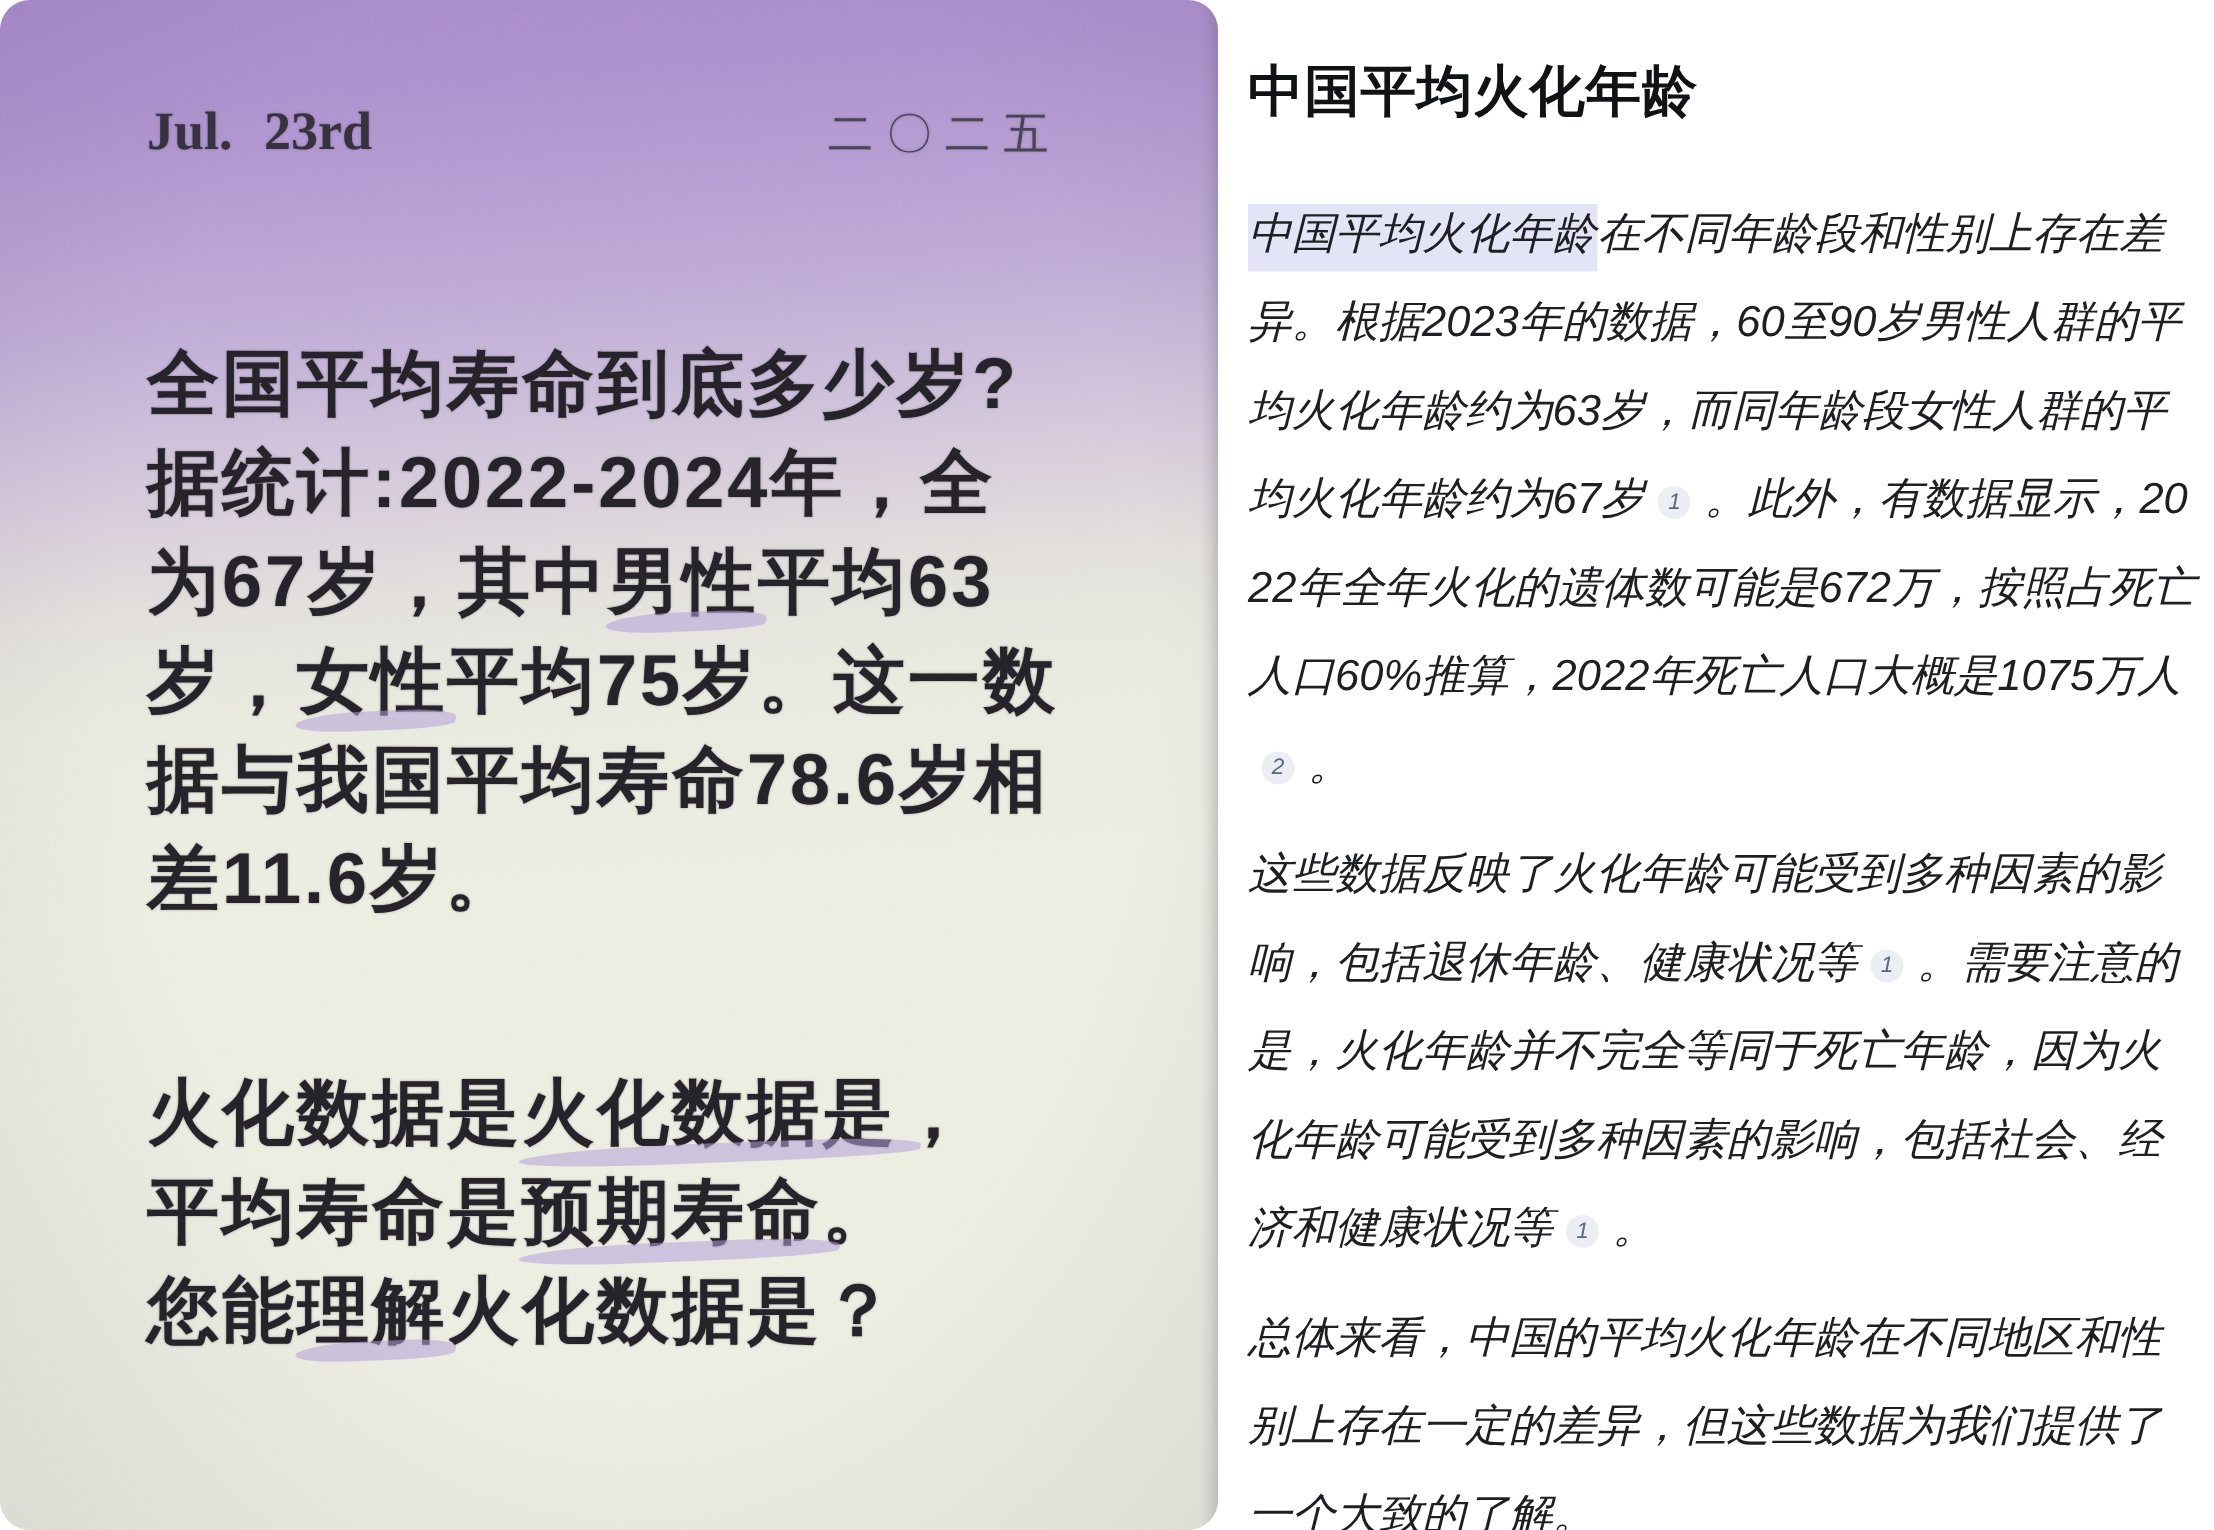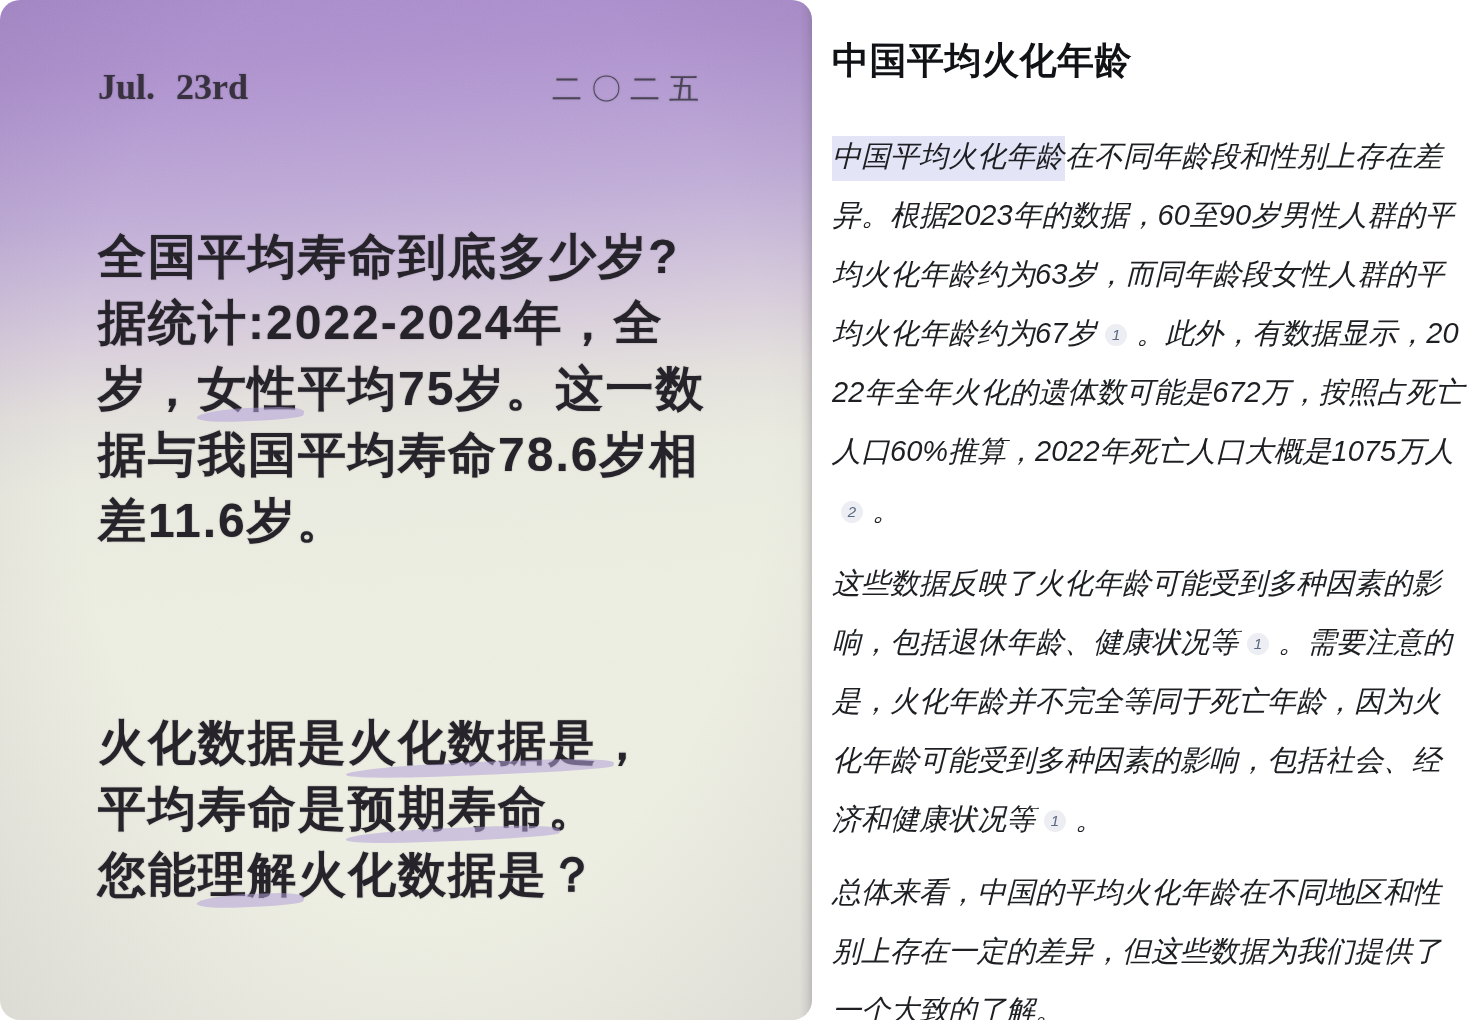--- a/index.html
+++ b/index.html
@@ -71,20 +71,21 @@
     <div class="vignette"></div>
 
     <div class="date-row">
       <span class="date-en">Jul. 23rd</span>
       <span class="date-cn">二〇二五</span>
     </div>
 
     <div class="cal-body" id="cal-body">
         <div class="cal-line"><span>全国平均寿命到底多少岁?</span></div>
         <div class="cal-line"><span>据统计:2022-2024年，全</span></div>
+        <div class="cal-line"><span>为67岁，其中</span><span class="mk">男性</span><span>平均63</span></div>
         <div class="cal-line"><span>岁，</span><span class="mk">女性</span><span>平均75岁。这一数</span></div>
         <div class="cal-line"><span>据与我国平均寿命78.6岁相</span></div>
         <div class="cal-line"><span>差11.6岁。</span></div>
       </div>
     <div class="cal-note" id="cal-note">
         <div class="cal-line"><span>火化数据是</span><span class="mk">火化数据是</span><span>，</span></div>
         <div class="cal-line"><span>平均寿命是</span><span class="mk">预期寿命</span><span>。</span></div>
         <div class="cal-line"><span>您能</span><span class="mk">理解</span><span>火化数据是？</span></div>
       </div>
   </div>

